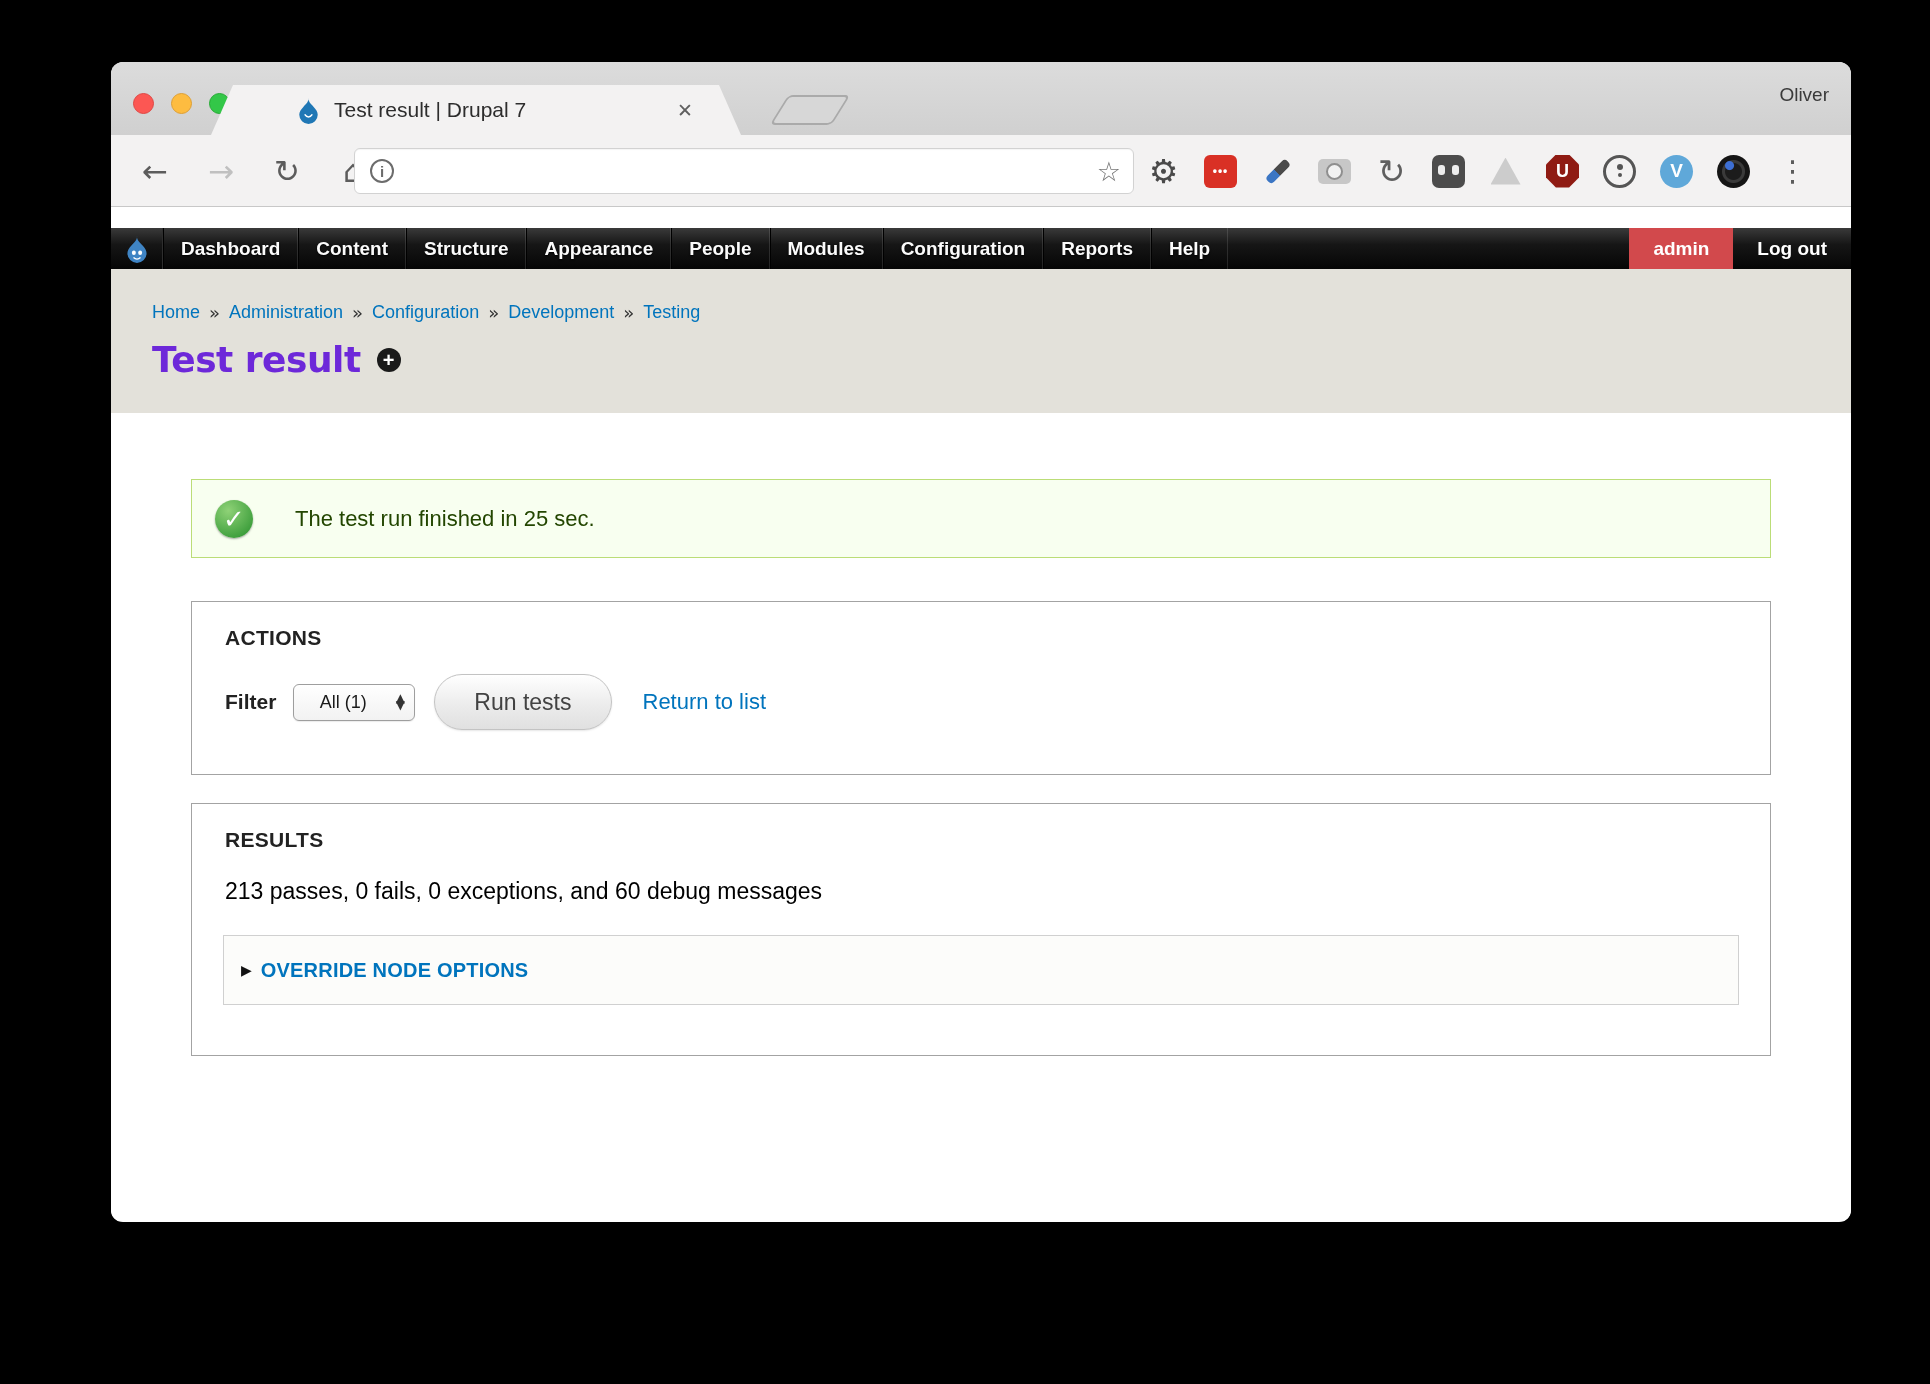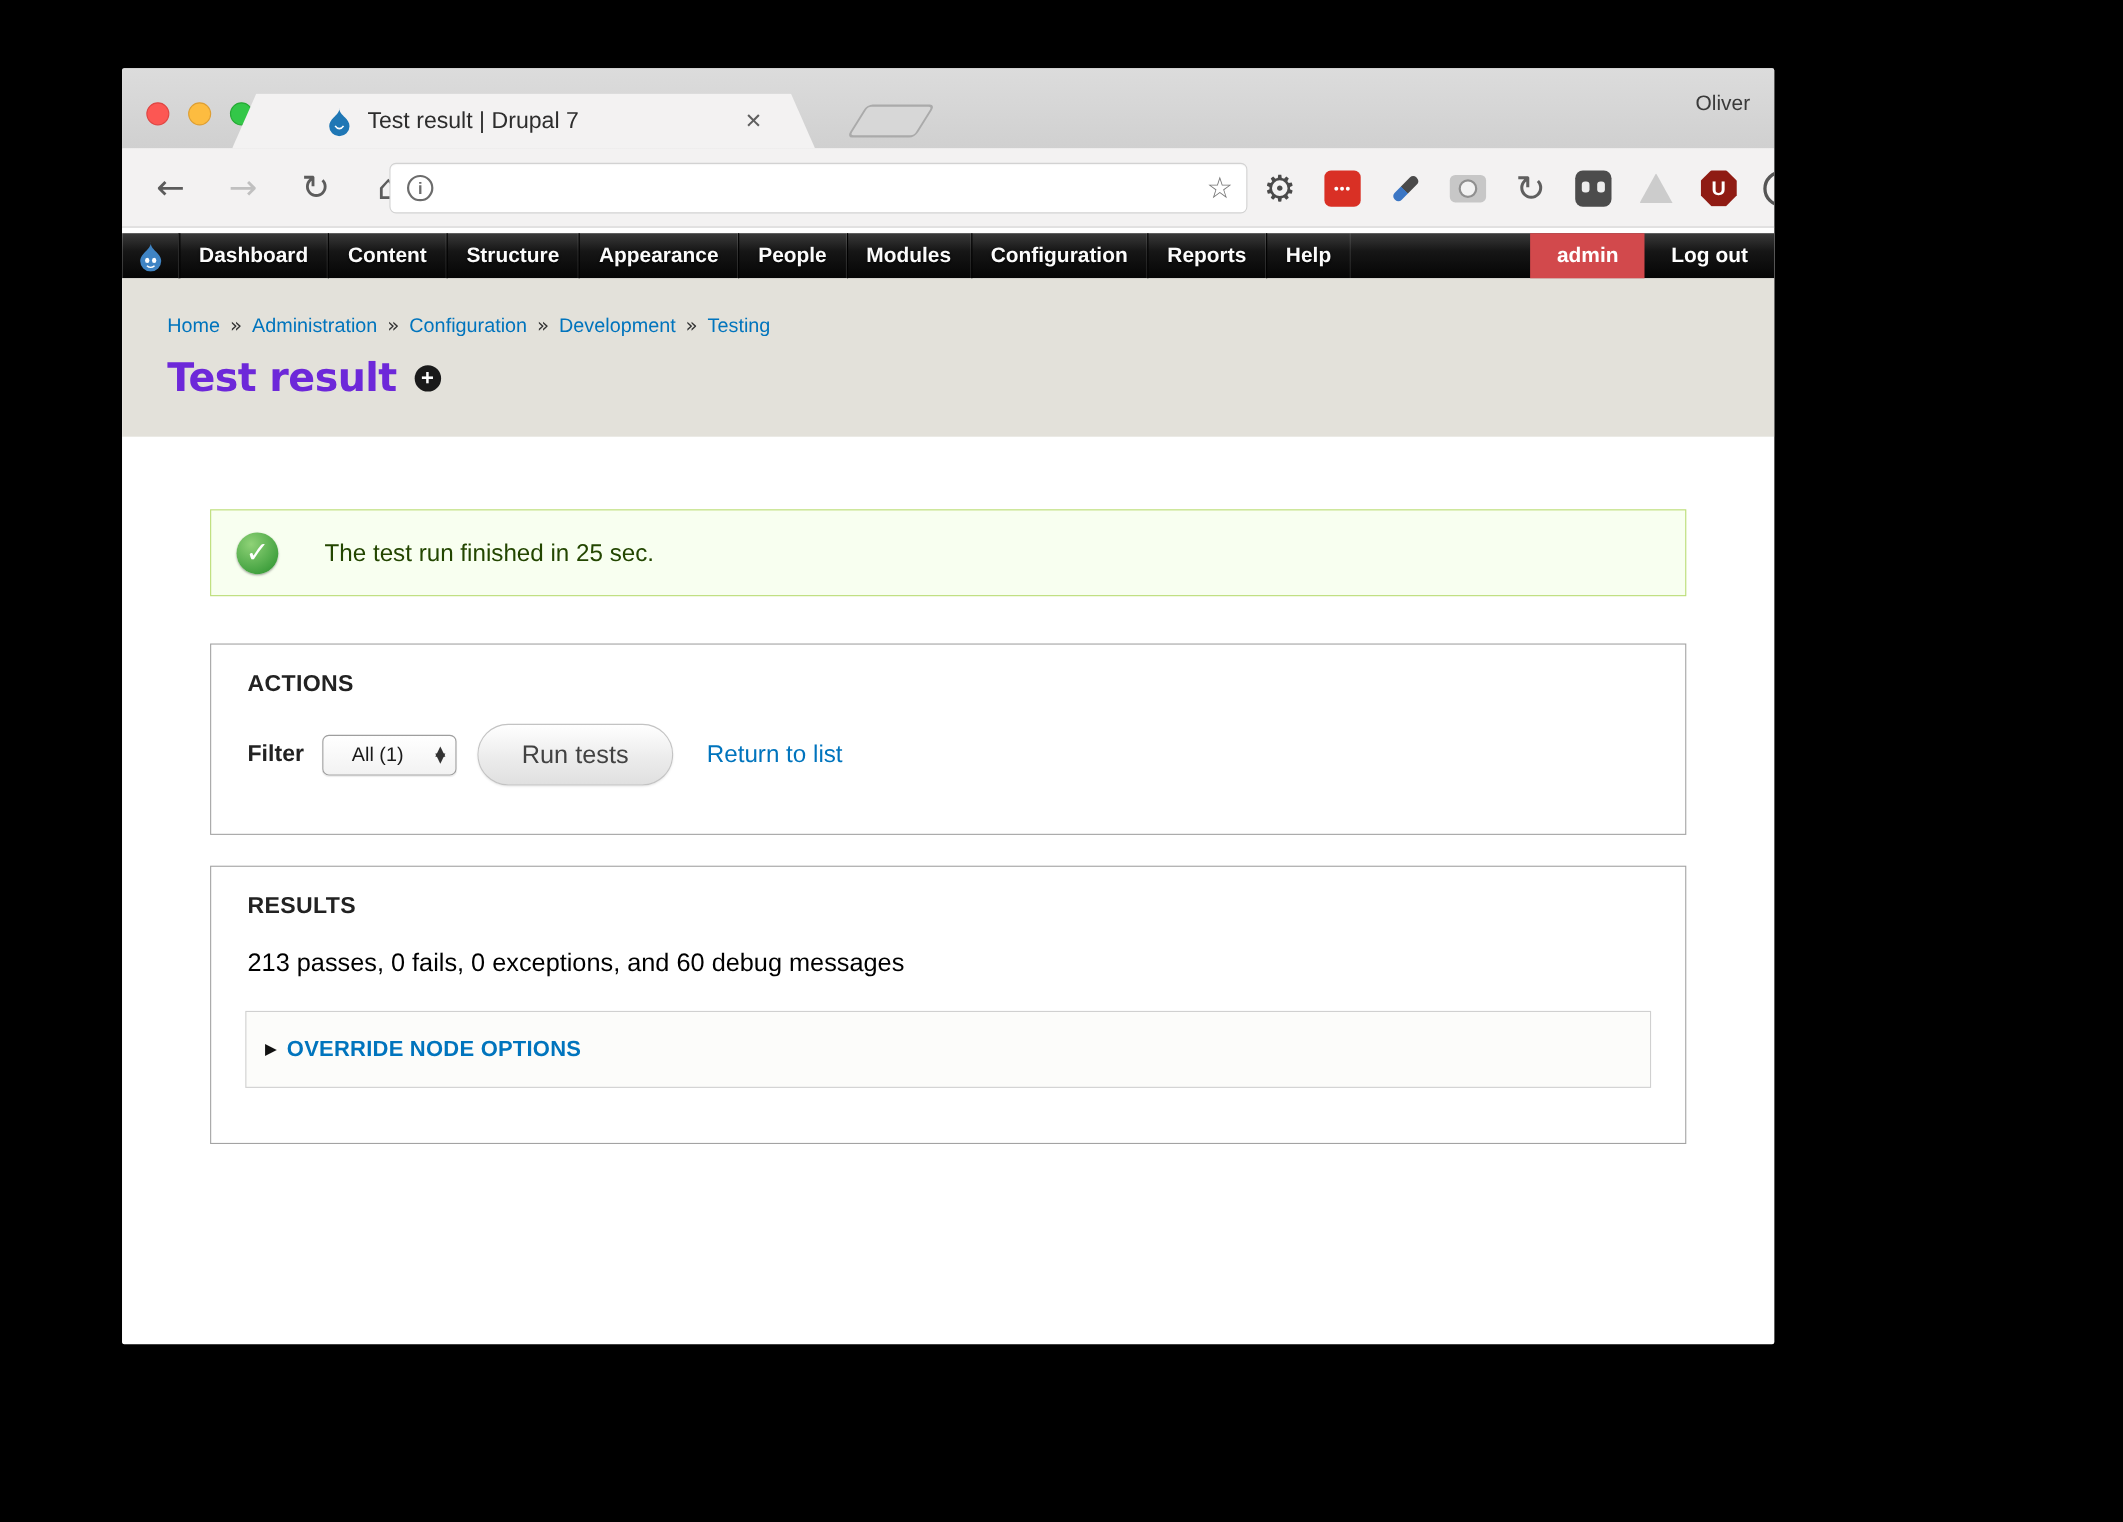--- a/index.html
+++ b/index.html
@@ -1,22 +1,22 @@
 <!DOCTYPE html>
 <html><head>
 <meta charset="utf-8">
 <style>
   * { margin:0; padding:0; box-sizing:border-box; }
   html,body { background:#000; }
   body { font-family:"Liberation Sans", sans-serif; }
   .canvas { position:relative; width:1930px; height:1384px; background:#000; overflow:hidden; }
 
   
-  .window { position:absolute; left:111px; top:62px; width:1502px; height:1160px;
-            border-radius:2px; overflow:hidden; background:#fff;
+  .window { position:absolute; left:111px; top:62px; width:1740px; height:1160px;
+            border-radius:12px; overflow:hidden; background:#fff;
             box-shadow:0 30px 80px rgba(0,0,0,.65); }
 
   
   .titlebar { position:relative; height:73px; background:linear-gradient(180deg,#dcdcdc,#d0d0d0); }
   .traffic-lights { position:absolute; left:22px; top:31px; display:flex; gap:17px; }
   .light { width:21px; height:21px; border-radius:50%; }
   .light.red { background:#fc5753; border:1px solid #df4744; }
   .light.yellow { background:#fdbc40; border:1px solid #de9f34; }
   .light.green { background:#33c748; border:1px solid #27aa35; }
   .profile-name { position:absolute; right:22px; top:22px; font-size:19px; color:#3a3a3a; }
@@ -63,21 +63,21 @@
   .ext-1password::after { content:""; position:absolute; left:11px; top:6px; width:6px; height:6px; border-radius:50%; background:#555; box-shadow:0 8px 0 -1px #555; }
   .ext-vimium { background:#5fa8d9; border-radius:50%; color:#fff; font-weight:bold; font-size:19px; }
   .ext-lens { background:radial-gradient(circle at 38% 32%, #3d6fd4 0 4px, transparent 5px),
               radial-gradient(circle, #1c1c1c 0 8px, #3a3a3a 9px 11px, #151515 12px); border-radius:50%; }
   .menu-dots { font-family:"DejaVu Sans",sans-serif; font-size:29px; color:#5c5c5c; margin-left:4px; }
 
   
   .drupal-page { position:relative; height:1014px; background:#fff; padding-top:5px; }
 
   .admin-toolbar { height:41px; background:linear-gradient(180deg,#3a3a3a 0,#161616 40%,#050505 100%);
-                   display:flex; align-items:stretch; }
+                   display:flex; align-items:stretch;margin-top:16px; }
   .drupal-logo { width:52px; display:flex; align-items:center; justify-content:center; border-right:1px solid #2e2e2e; }
   .toolbar-item { display:flex; align-items:center; padding:0 17px; color:#fbfbfb; font-size:19px; font-weight:bold;
                   text-shadow:0 1px 2px #000; border-right:1px solid rgba(255,255,255,.12); border-left:1px solid #000; white-space:nowrap; }
   .toolbar-spacer { flex:1; }
   .toolbar-user { display:flex; align-items:center; padding:0 24px; color:#fff; font-size:19px; font-weight:bold; }
   .toolbar-user.admin { background:#d2494c; }
 
   .page-header { height:144px; background:#e3e1da; padding-left:41px; }
   .breadcrumb { padding-top:33px; font-size:18px; color:#333; display:flex; gap:9px; align-items:center; }
   .breadcrumb a { color:#0074bd; text-decoration:none; }

